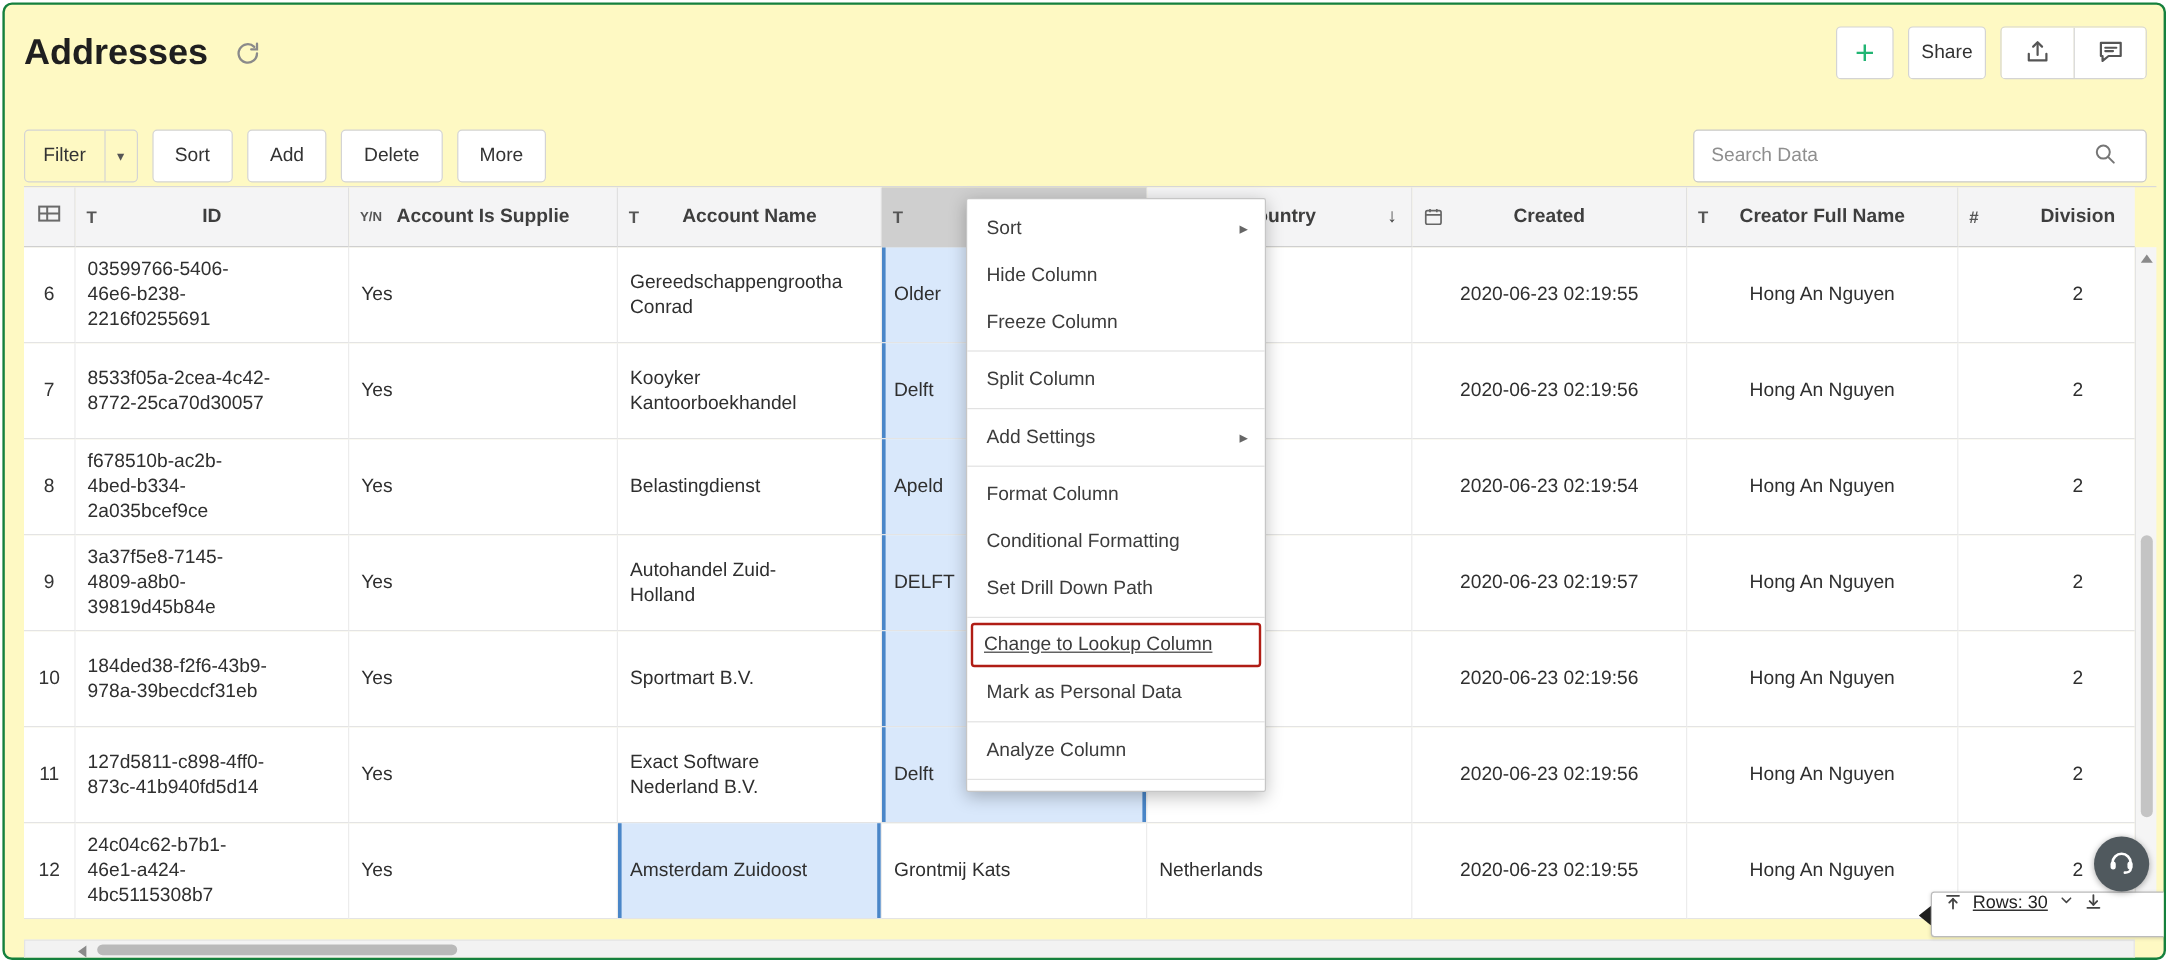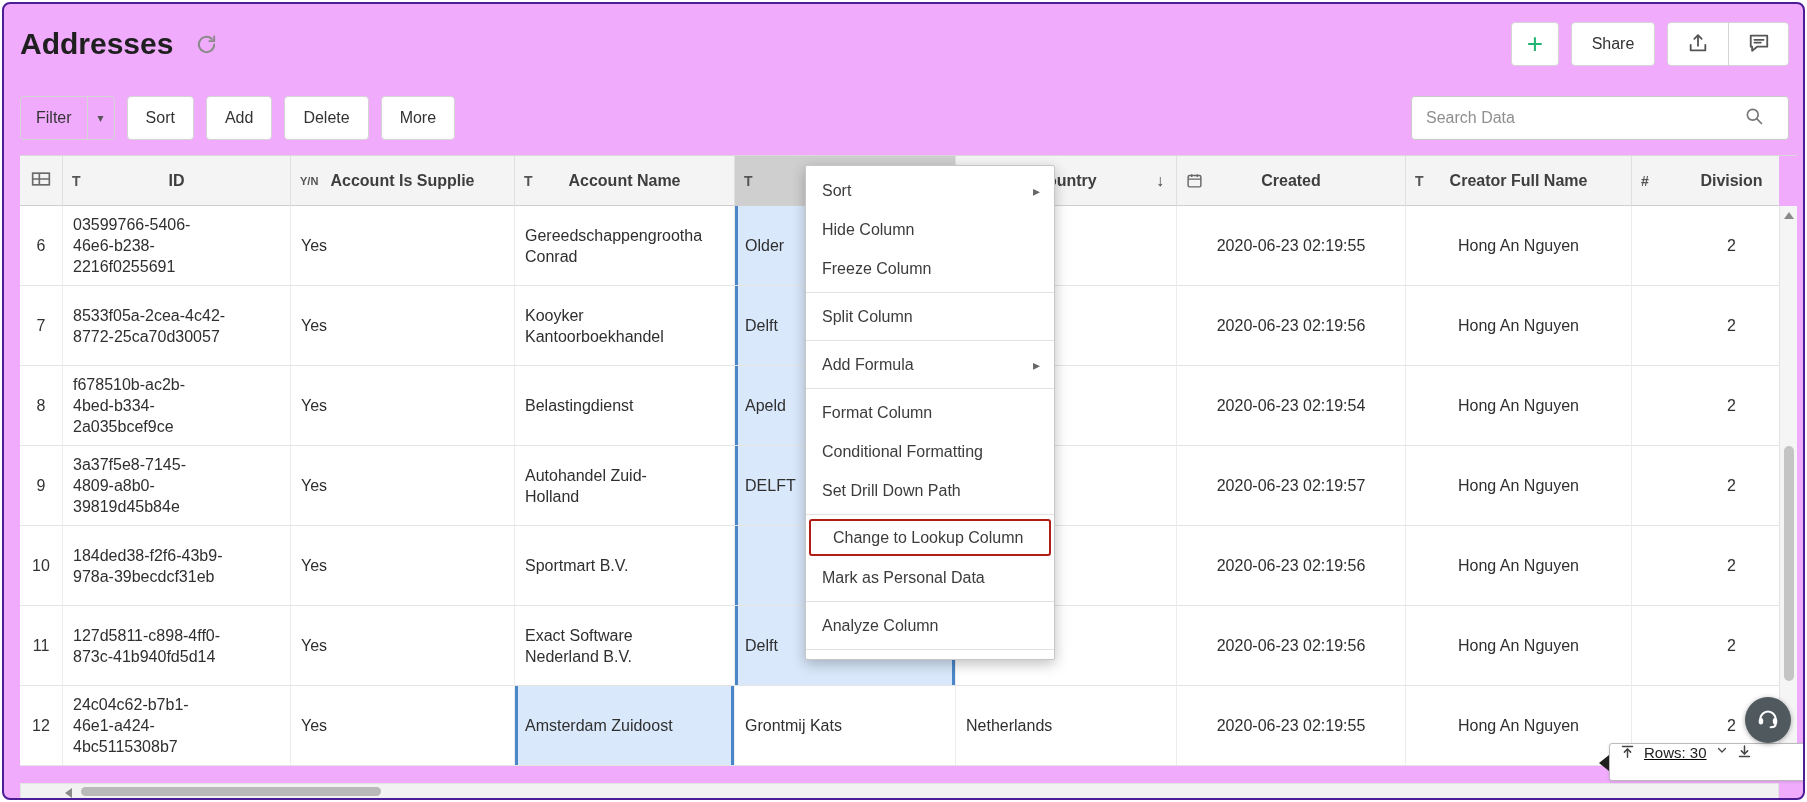--- a/index.html
+++ b/index.html
@@ -1,32 +1,32 @@
 <!DOCTYPE html>
 <html><head>
 <meta charset="utf-8">
 <style>
   * { box-sizing: border-box; margin: 0; padding: 0; }
   html,body { width:1807px; height:802px; background:#fff; font-family:"Liberation Sans","DejaVu Sans",sans-serif; }
-  .app { position:absolute; inset:2px; border:2px solid #4c1d95; border-radius:8px; background:#f0abfc; overflow:hidden; }
+  .app { position:absolute; inset:2px; border:2px solid #15803d; border-radius:8px; background:#fef9c3; overflow:hidden; }
 
   
   .titlebar { position:absolute; left:16px; top:14px; right:14px; height:52px; display:flex; align-items:center; }
   .page-title { font-size:30px; font-weight:700; color:#1f1f1f; }
   .refresh { margin-left:22px; display:flex; align-items:center; cursor:pointer; }
   .top-actions { margin-left:auto; display:flex; gap:12px; align-items:center; }
   .btn { background:#fff; border:1px solid #d4d4d4; border-radius:4px; height:44px; display:flex; align-items:center; justify-content:center; font-size:16px; color:#333; cursor:pointer; }
   .btn.plus { width:48px; color:#21b573; font-size:28px; font-weight:400; line-height:1; }
-  .btn.share { width:84px; }
+  .btn.share { width:65px; }
   .icon-group { display:flex; border:1px solid #d4d4d4; border-radius:4px; overflow:hidden; height:44px; }
   .icon-group .igbtn { width:60px; background:#fff; border:none; display:flex; align-items:center; justify-content:center; cursor:pointer; }
   .icon-group .igbtn + .igbtn { border-left:1px solid #d4d4d4; }
 
   
-  .toolbar { position:absolute; left:16px; top:92px; right:14px; height:44px; display:flex; gap:12px; align-items:center; }
+  .toolbar { position:absolute; left:16px; top:104px; right:14px; height:44px; display:flex; gap:12px; align-items:center; }
   .split-btn { display:flex; border:1px solid #d4d4d4; border-radius:4px; height:44px; align-items:stretch; cursor:pointer; }
   .split-btn .lbl { display:flex; align-items:center; padding:0 15px; font-size:16px; color:#333; }
   .split-btn .caret { display:flex; align-items:center; justify-content:center; width:27px; border-left:1px solid #d4d4d4; font-size:12px; color:#555; }
   .tb-btn { padding:0 18px; }
   .search { margin-left:auto; width:378px; height:44px; border:1px solid #c9c9c9; border-radius:4px; display:flex; align-items:center; padding-right:24px; background:#fff; }
   .search input { flex:1; border:none; outline:none; font-size:16px; padding-left:14px; color:#333; font-family:inherit; background:transparent; }
   .search input::placeholder { color:#8f8f8f; }
 
   
   .grid { position:absolute; left:16px; top:151px; width:1777px; height:610px; border-top:1px solid #d9d9d9; }
@@ -57,21 +57,21 @@
   
   .hsb { position:absolute; left:16px; top:779px; width:1759px; height:17px; background:#f2f2f2; border:1px solid #e4e4e4; }
   .hsb .arr-l { position:absolute; left:44px; top:4px; width:0; height:0; border-top:5px solid transparent; border-bottom:5px solid transparent; border-right:7px solid #8a8a8a; }
   .hsb .thumb { position:absolute; left:60px; top:3px; width:300px; height:9px; background:#b9b9b9; border-radius:5px; cursor:grab; }
 
   
   .ctx-menu { position:absolute; left:801px; top:161px; width:250px; background:#fff; border:1px solid #c6c6c6; border-radius:2px; box-shadow:0 4px 14px rgba(0,0,0,.25); padding:5px 0; z-index:20; }
   .mi { height:39px; display:flex; align-items:center; padding:0 14px 0 16px; font-size:16px; color:#3c3c3c; cursor:pointer; white-space:nowrap; }
   .mi .sub { margin-left:auto; color:#666; font-size:14px; }
   .mdiv { height:1px; background:#e2e2e2; margin:4px 0; }
-  .mi.ringed { border:2px solid #b01d15; border-radius:3px; margin:2px 3px; height:37px; padding-left:22px; }
+  .mi.ringed { border:2px solid #b01d15; border-radius:3px; margin:2px 3px; height:37px; padding-left:9px;text-decoration:underline; }
 
   
   .rows-widget { position:absolute; left:1605px; top:739px; width:202px; height:38px; background:#fff; border:1px solid #bbb; border-radius:3px; display:flex; align-items:flex-start; gap:9px; padding:0 10px; z-index:15; box-shadow:0 1px 3px rgba(0,0,0,.12);text-decoration:underline; }
   .rows-widget .tab { position:absolute; left:-11px; top:11px; width:0; height:0; border-top:8px solid transparent; border-bottom:8px solid transparent; border-right:10px solid #1f1f1f; cursor:pointer; }
   .rows-widget .rlabel { font-size:15px; color:#222; }
   .rw-ic { display:flex; align-items:center; cursor:pointer; }
 
   
   .zia { position:absolute; left:1741px; top:693px; width:46px; height:46px; border-radius:50%; background:#50595e; display:flex; align-items:center; justify-content:center; z-index:25; box-shadow:0 1px 5px rgba(0,0,0,.35); cursor:pointer; }
 </style>
@@ -299,21 +299,21 @@
       </div>
     <div class="mi">
         <span>Freeze Column</span>
       </div>
     <div class="mdiv"></div>
     <div class="mi">
         <span>Split Column</span>
       </div>
     <div class="mdiv"></div>
     <div class="mi">
-      <span>Add Formula</span>
+      <span>Add Settings</span>
       <span class="sub">▸</span>
     </div>
     <div class="mdiv"></div>
     <div class="mi">
         <span>Format Column</span>
       </div>
     <div class="mi">
         <span>Conditional Formatting</span>
       </div>
     <div class="mi">

